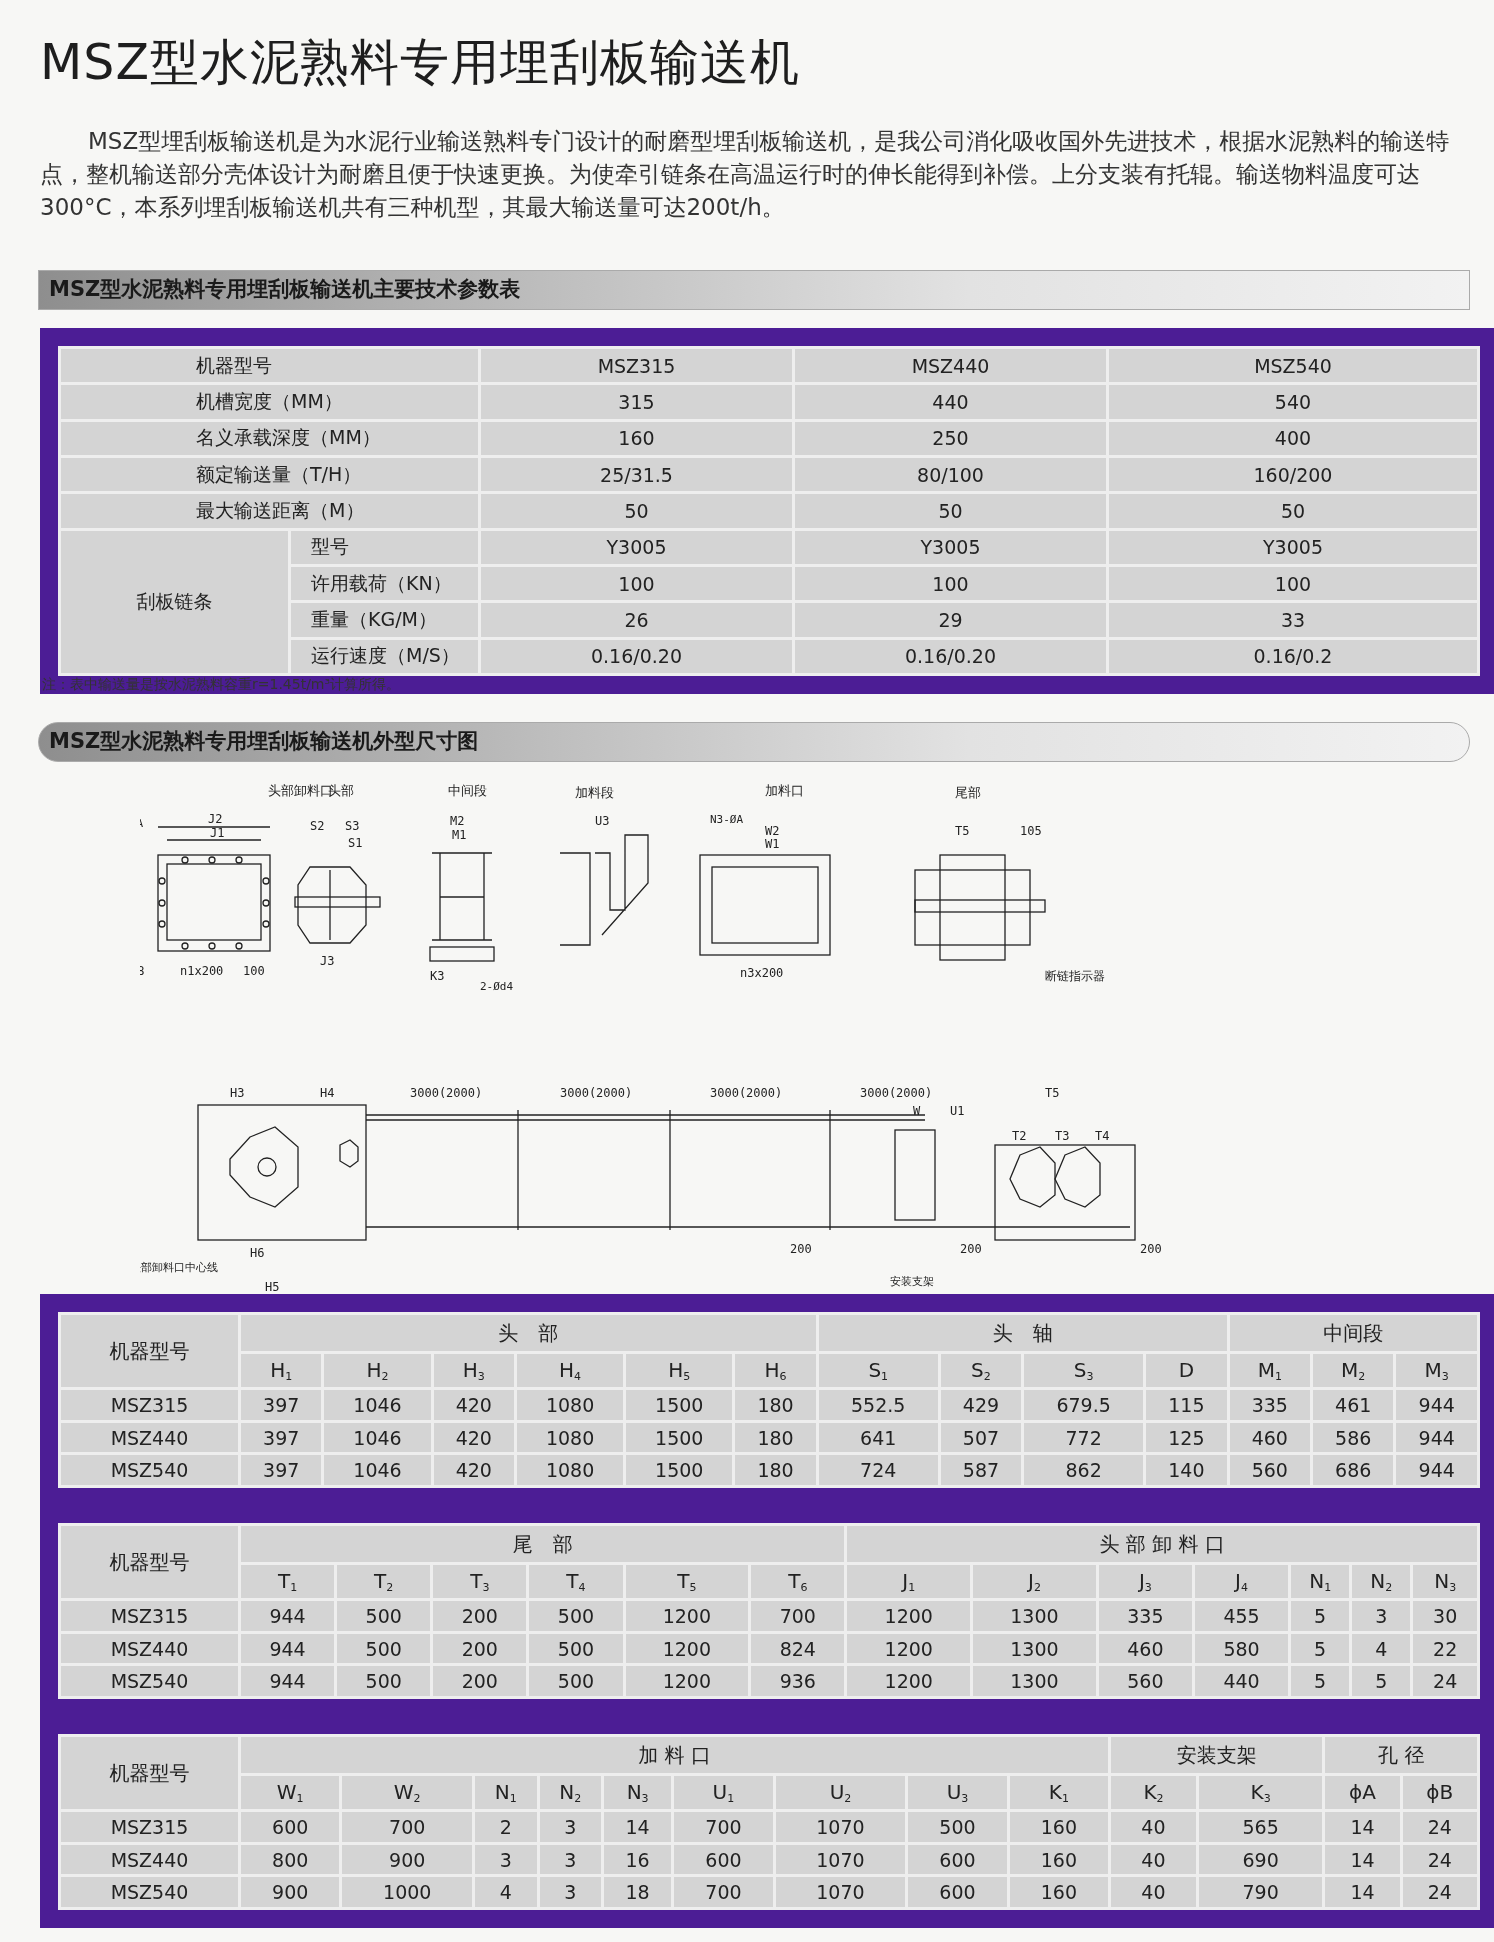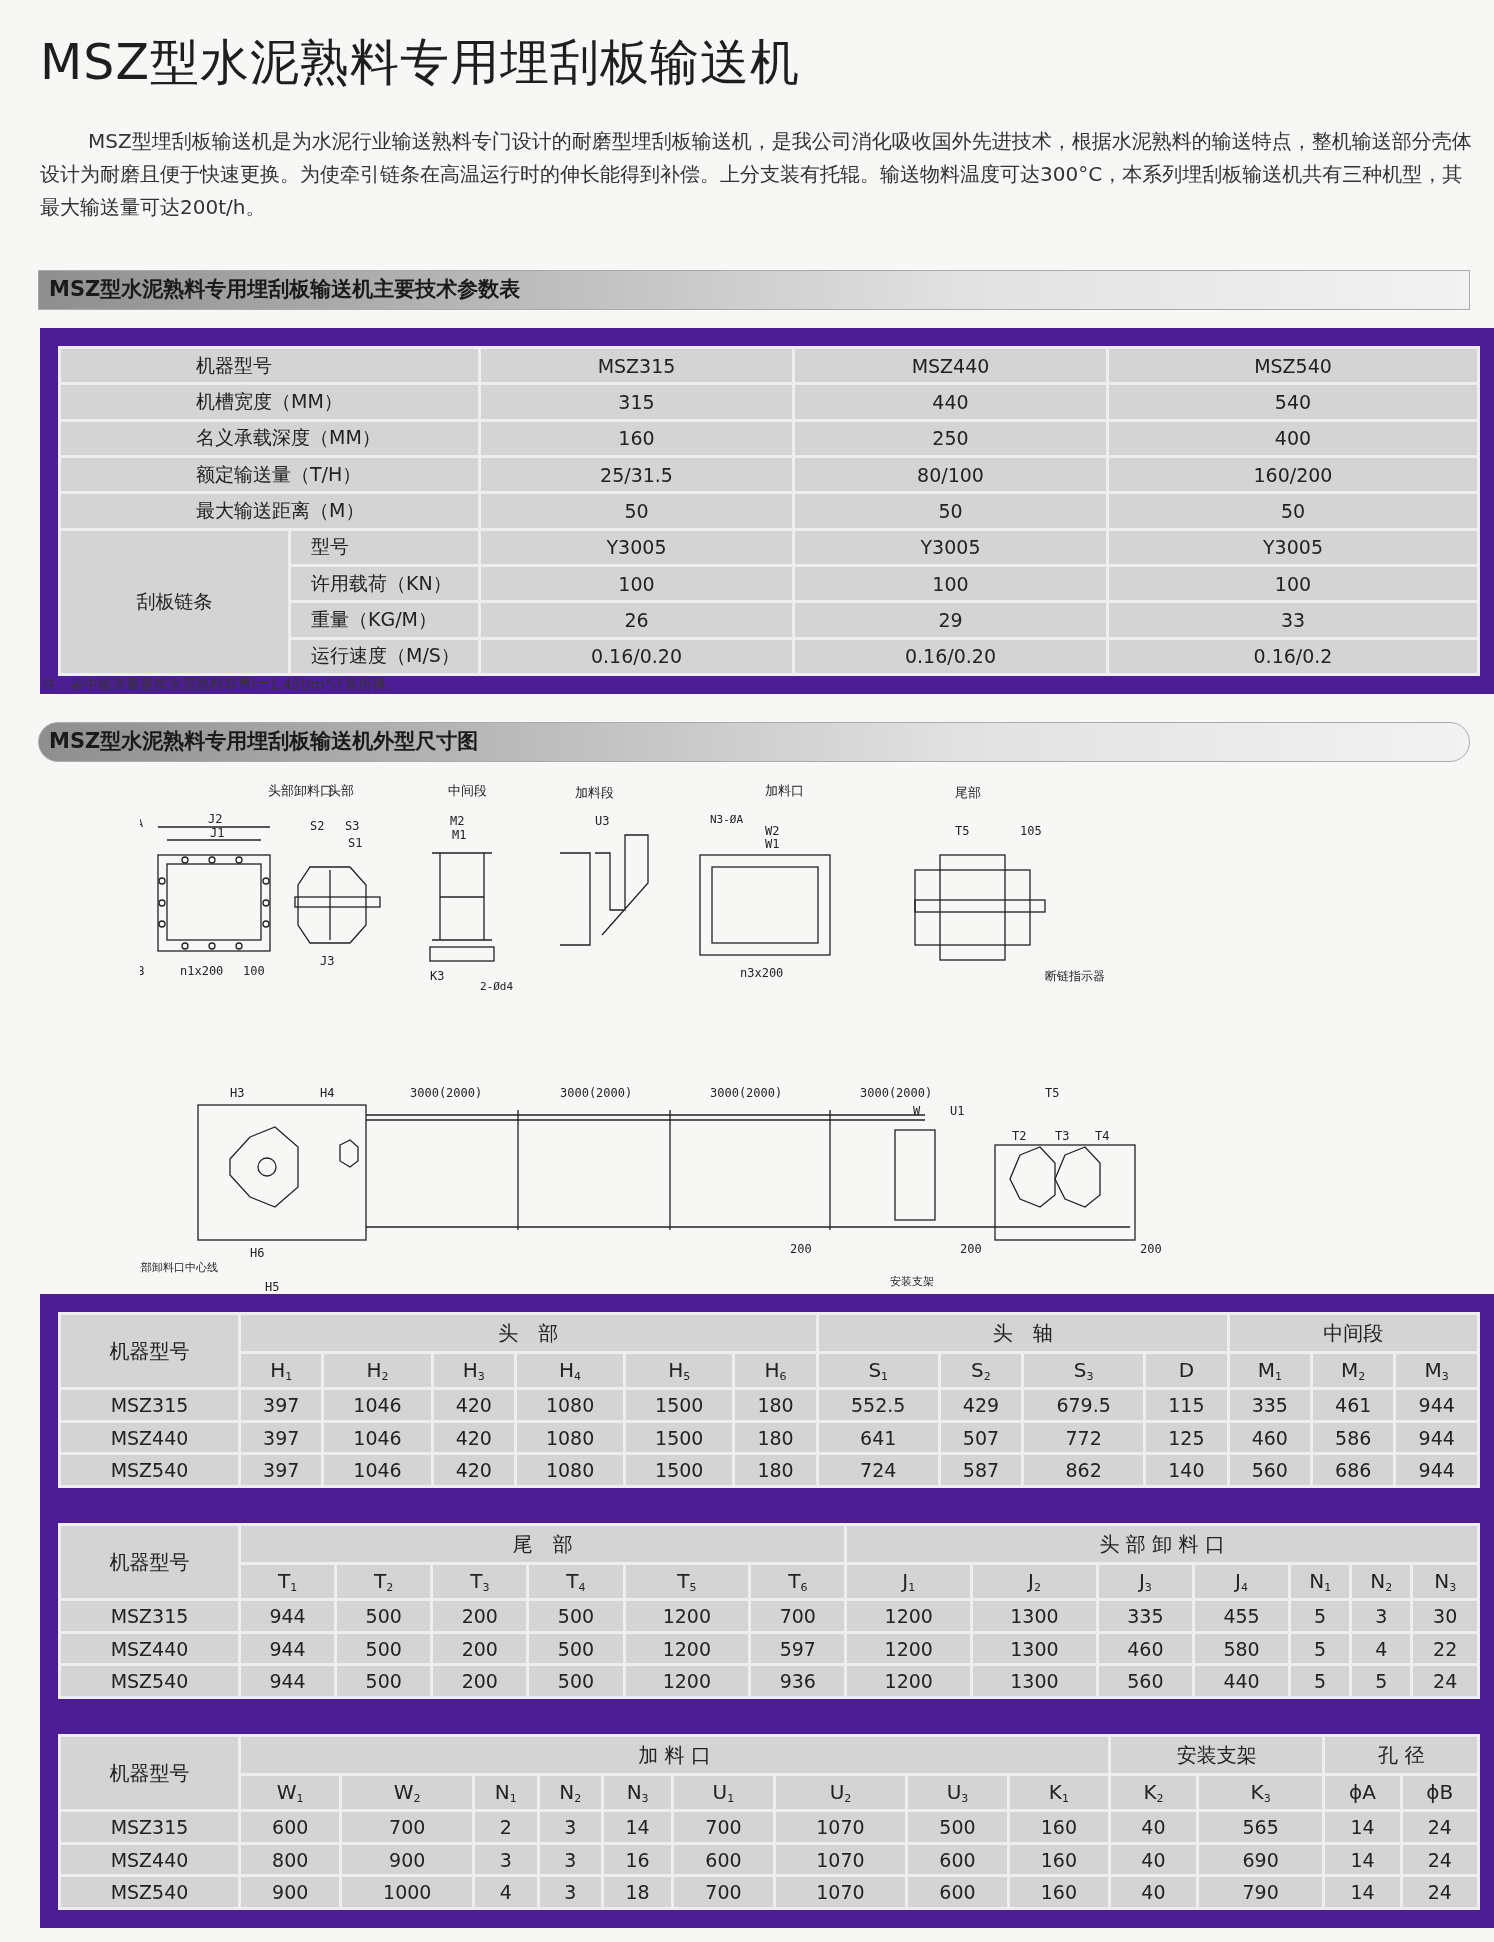--- a/index.html
+++ b/index.html
@@ -1,18 +1,18 @@
 <!DOCTYPE html>
 <html><head>
 <meta charset="utf-8">
 <style>
   html,body{margin:0;padding:0;}
   body{width:1494px;height:1942px;background:#f7f7f5;font-family:"DejaVu Sans","Liberation Sans",sans-serif;color:#222;position:relative;overflow:hidden;}
   .title{position:absolute;left:40px;top:30px;font-size:49px;font-weight:400;letter-spacing:1px;color:#1e1e1e;font-family:"DejaVu Sans",sans-serif;}
-  .intro{position:absolute;left:40px;top:125px;width:1440px;font-size:20px;line-height:33px;color:#333;text-indent:48px;}
+  .intro{position:absolute;left:40px;top:125px;width:1440px;font-size:23px;line-height:33px;color:#333;text-indent:48px;}
   .sec-bar{position:absolute;left:38px;height:38px;width:1430px;border:1px solid #aaa;background:linear-gradient(90deg,#8e8e8e 0%,#bdbdbd 35%,#e2e2e2 65%,#f2f2f2 100%);}
   .sec-bar span{position:absolute;left:10px;top:4px;font-size:21px;font-weight:bold;color:#1a1a1a;}
   .tbl-wrap{position:absolute;background:#4c1d95;padding:18px;}
   table{border-collapse:collapse;width:100%;height:100%;}
   td,th{border:3px solid #eeeeee;background:#d4d4d4;text-align:center;font-weight:normal;font-size:19px;color:#222;padding:0;}
   .spec td.lbl{text-align:left;padding-left:10px;}
   .spec td.lbl1{padding-left:135px;}
   .spec td.lbl2{padding-left:20px;}
   .spec td.grp{text-align:center;}
   .dim th{font-size:20px;}
@@ -365,21 +365,21 @@
           <td>3</td>
           <td>30</td>
         </tr>
         <tr>
           <td class="model">MSZ440</td>
           <td>944</td>
           <td>500</td>
           <td>200</td>
           <td>500</td>
           <td>1200</td>
-          <td>597</td>
+          <td>824</td>
           <td>1200</td>
           <td>1300</td>
           <td>460</td>
           <td>580</td>
           <td>5</td>
           <td>4</td>
           <td>22</td>
         </tr>
         <tr>
           <td class="model">MSZ540</td>

